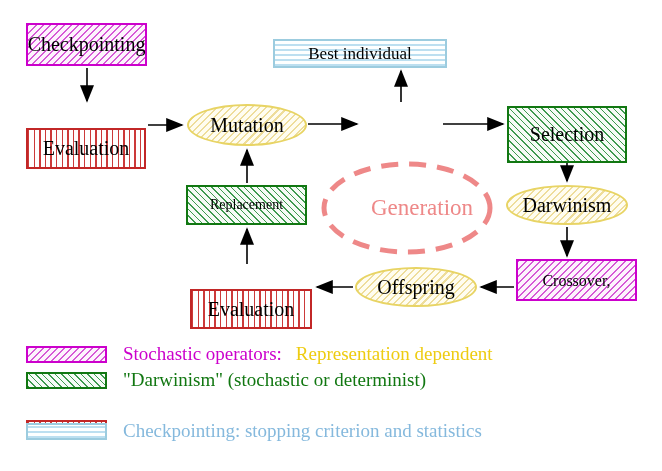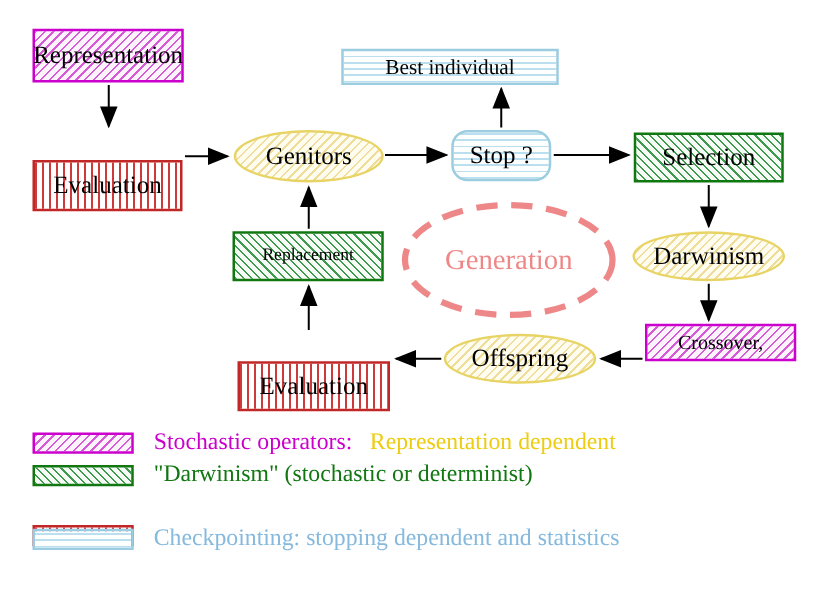--- a/index.html
+++ b/index.html
@@ -36,21 +36,21 @@
     border:2px solid var(--cyan_border);
     background:repeating-linear-gradient(0deg,#bcdff0 0px,#bcdff0 1.5px,#fdffff 1.5px,#fdffff 5px);
   }
   .hatch-yellow{
     border:2px solid var(--yellow_border);
     background:repeating-linear-gradient(135deg,#eedd9b 0px,#eedd9b 1.5px,#fffdf0 1.5px,#fffdf0 5px);
   }
 
   .generation-label{
     position:absolute;left:327px;top:195px;width:160px;text-align:center;
-    color:var(--salmon);font-size:23px;
+    color:var(--salmon);font-size:23px;padding-left:15px;
   }
   .two-line{flex-direction:column;font-size:16px;line-height:19px;}
 
   .legend-swatch{position:absolute;box-sizing:border-box;width:81px;height:17px;left:26px;}
   .legend-text{position:absolute;left:123px;font-size:19px;white-space:nowrap;font-family:Liberation Serif, serif;}
   .t-magenta{color:var(--magenta);}
   .t-yellow{color:var(--yellow_text);}
   .t-green{color:var(--green);}
   .t-red{color:var(--red_text);}
   .t-cyan{color:var(--cyan_text);}
@@ -75,48 +75,45 @@
     <line x1="443" y1="124" x2="503" y2="124" marker-end="url(#ah)"></line>
     <line x1="567" y1="148" x2="567" y2="181" marker-end="url(#ah)"></line>
     <line x1="567" y1="227" x2="567" y2="256" marker-end="url(#ah)"></line>
     <line x1="514" y1="287" x2="481" y2="287" marker-end="url(#ah)"></line>
     <line x1="353" y1="287" x2="317" y2="287" marker-end="url(#ah)"></line>
     <line x1="247" y1="264" x2="247" y2="229" marker-end="url(#ah)"></line>
     <line x1="247" y1="183" x2="247" y2="150" marker-end="url(#ah)"></line>
   </svg>
 
   <div class="node hatch-magenta" style="left:26px;top:23px;width:121px;height:43px">
-    <span>Representation</span>
+    <span>Checkpointing</span>
   </div>
 
   <div class="node stripes-red" style="left:26px;top:105px;width:120px;height:41px">
     <span>Evaluation</span>
   </div>
 
   <div class="node ellipse hatch-yellow" style="left:187px;top:104px;width:120px;height:42px">
-    <span>Genitors</span>
+    <span>Mutation</span>
   </div>
 
-  <div class="node rounded stripes-cyan" style="left:361px;top:104px;width:80px;height:41px">
-    <span>Stop ?</span>
-  </div>
 
   <div class="node stripes-cyan" style="left:273px;top:39px;width:174px;height:29px;font-size:17px">
     <span>Best individual</span>
   </div>
 
-  <div class="node hatch-green" style="left:507px;top:106px;width:120px;height:40px">
+  <div class="node hatch-green" style="left:507px;top:106px;width:120px;height:57px">
     <span>Selection</span>
   </div>
 
   <div class="node ellipse hatch-yellow" style="left:506px;top:185px;width:122px;height:40px">
     <span>Darwinism</span>
   </div>
 
-  <div class="node two-line hatch-magenta" style="left:516px;top:259px;width:121px;height:30px">
+  <div class="node two-line hatch-magenta" style="left:516px;top:259px;width:121px;height:42px">
     <span>Crossover,</span>
   </div>
 
   <div class="node ellipse hatch-yellow" style="left:355px;top:267px;width:122px;height:40px">
     <span>Offspring</span>
   </div>
 
   <div class="node stripes-red" style="left:190px;top:266px;width:122px;height:40px">
     <span>Evaluation</span>
   </div>
@@ -131,15 +128,15 @@
   <div class="legend-text" style="top:343px">
     <span class="t-magenta">Stochastic operators:</span><span class="gap"></span><span class="t-yellow">Representation dependent</span>
   </div>
 
   <div class="legend-swatch hatch-green" style="top:372px"></div>
   <div class="legend-text t-green" style="top:369px">"Darwinism" (stochastic or determinist)</div>
 
   <div class="legend-swatch stripes-red" style="top:397px"></div>
 
   <div class="legend-swatch stripes-cyan" style="top:423px"></div>
-  <div class="legend-text t-cyan" style="top:420px">Checkpointing: stopping dependent and statistics</div>
+  <div class="legend-text t-cyan" style="top:420px">Checkpointing: stopping criterion and statistics</div>
 
 </div>
 
 </body></html>

